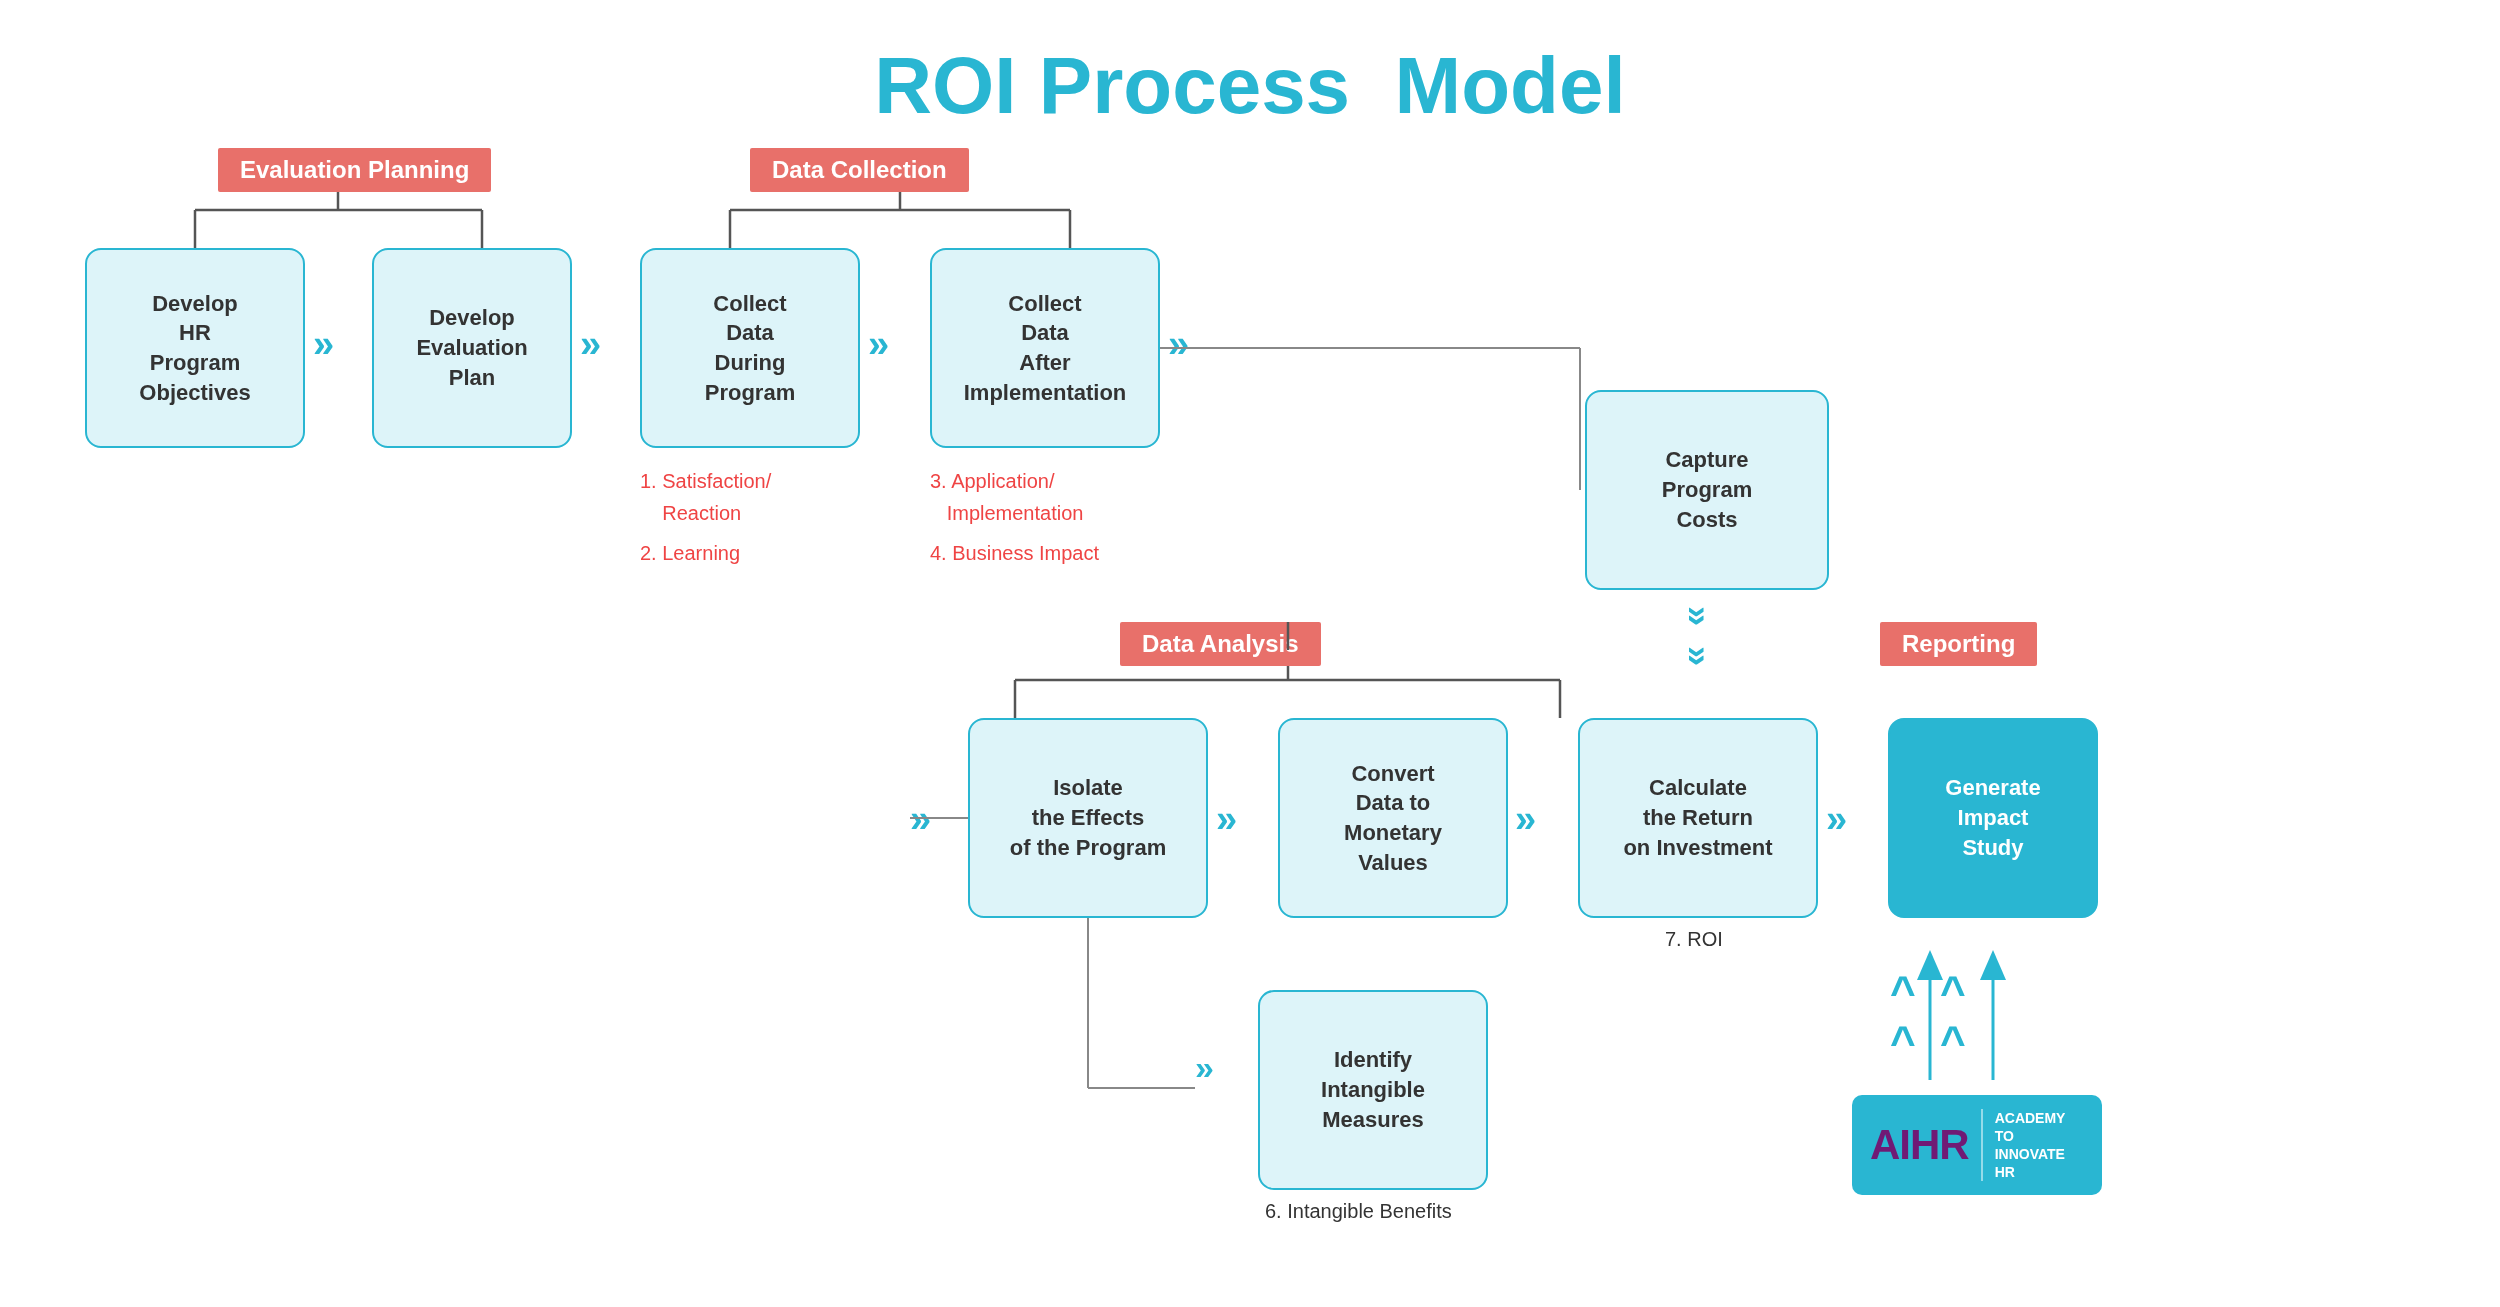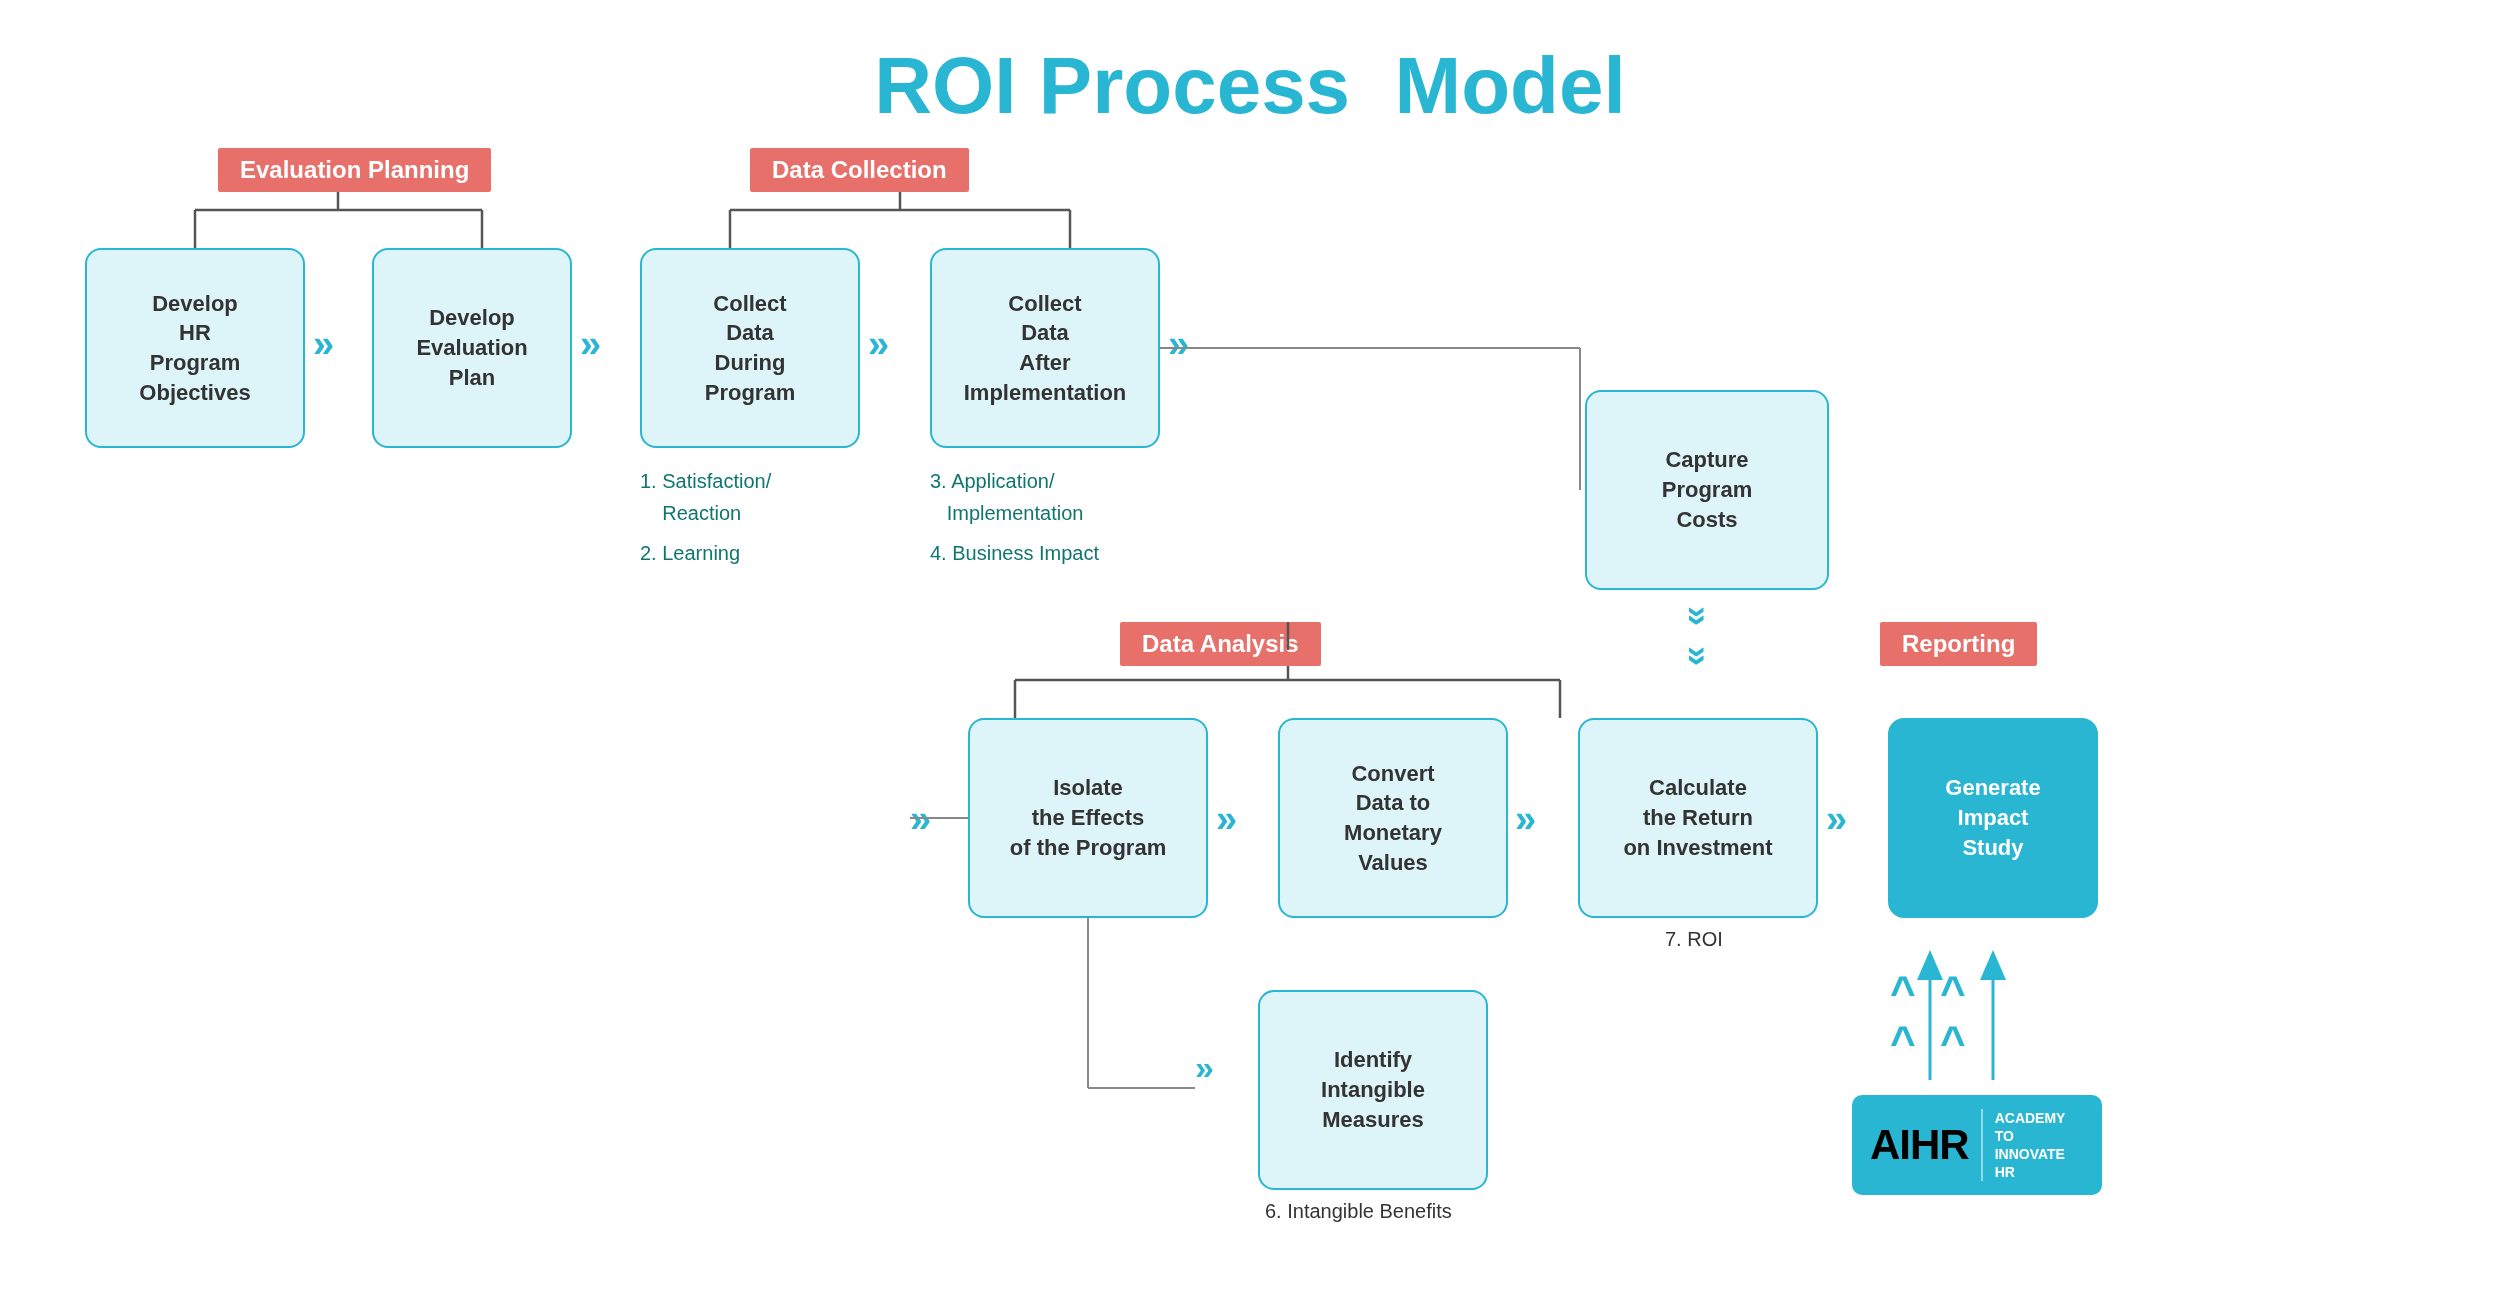--- a/index.html
+++ b/index.html
@@ -87,21 +87,21 @@
       top: 0; left: 0;
       width: 2500px;
       height: 1307px;
       pointer-events: none;
     }
 
     
     .note-text {
       position: absolute;
       font-size: 20px;
-      color: #0f766e;
+      color: #ef4444;
       line-height: 1.6;
     }
 
     
     .roi-label {
       position: absolute;
       font-size: 20px;
       color: #333;
       font-weight: 500;
     }
@@ -110,21 +110,21 @@
     .aihr-logo {
       position: absolute;
       background: #29b6d2;
       border-radius: 10px;
       display: flex;
       align-items: center;
       padding: 12px 18px;
       gap: 12px;
     }
     .aihr-logo .aihr-text {
-      color: #000000;
+      color: #701a75;
       font-size: 42px;
       font-weight: 900;
       letter-spacing: -1px;
     }
     .aihr-logo .aihr-sub {
       color: #fff;
       font-size: 14px;
       font-weight: 700;
       line-height: 1.3;
       border-left: 2px solid rgba(255,255,255,0.5);

